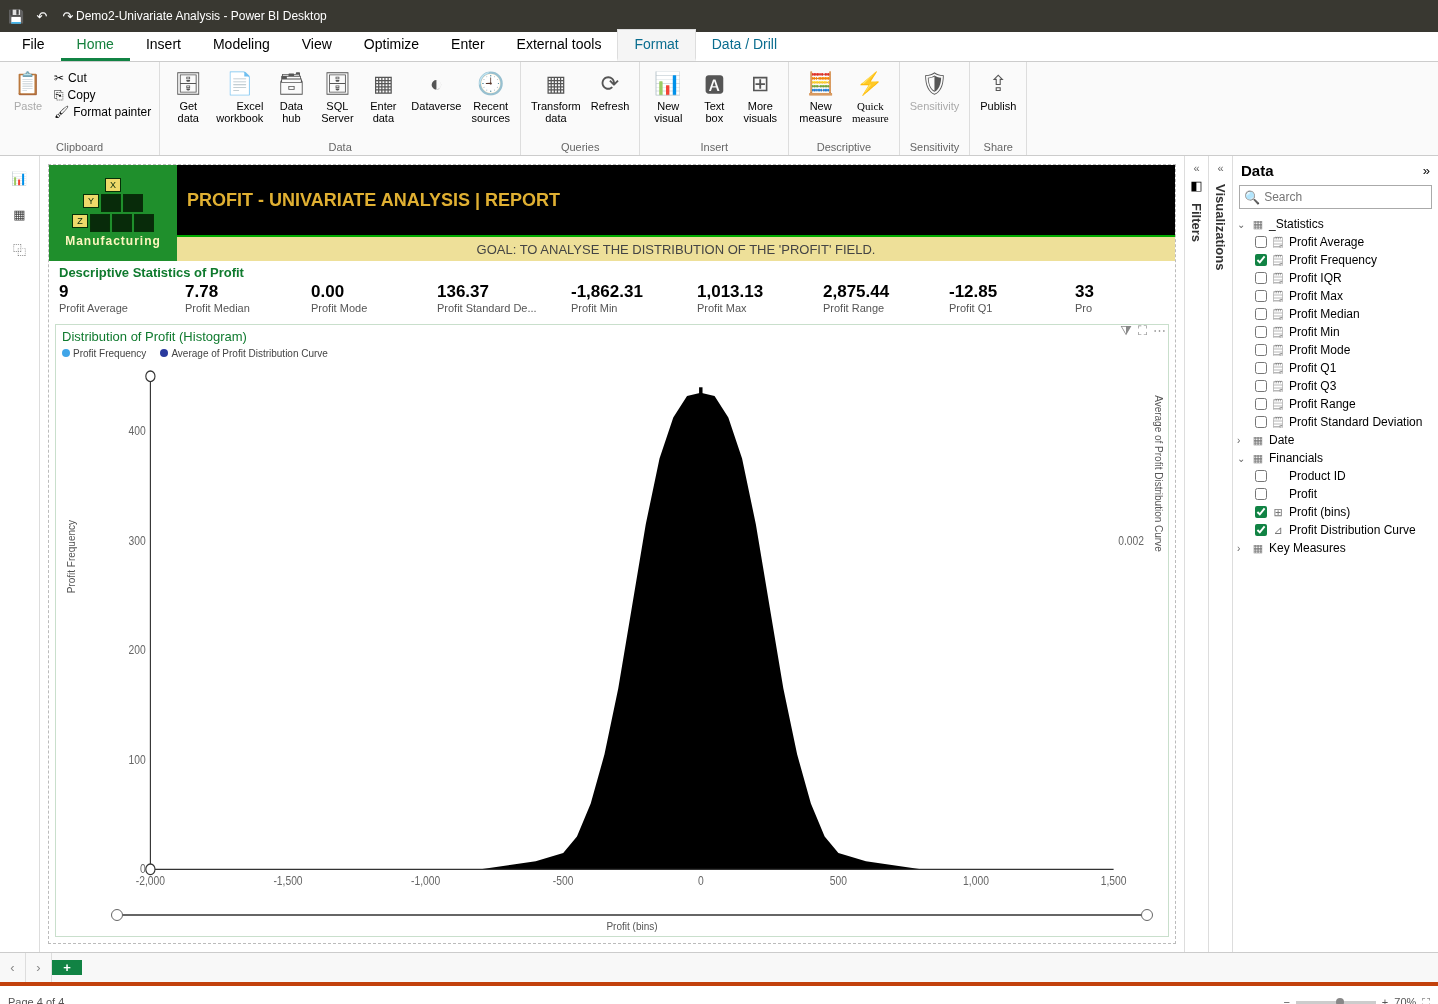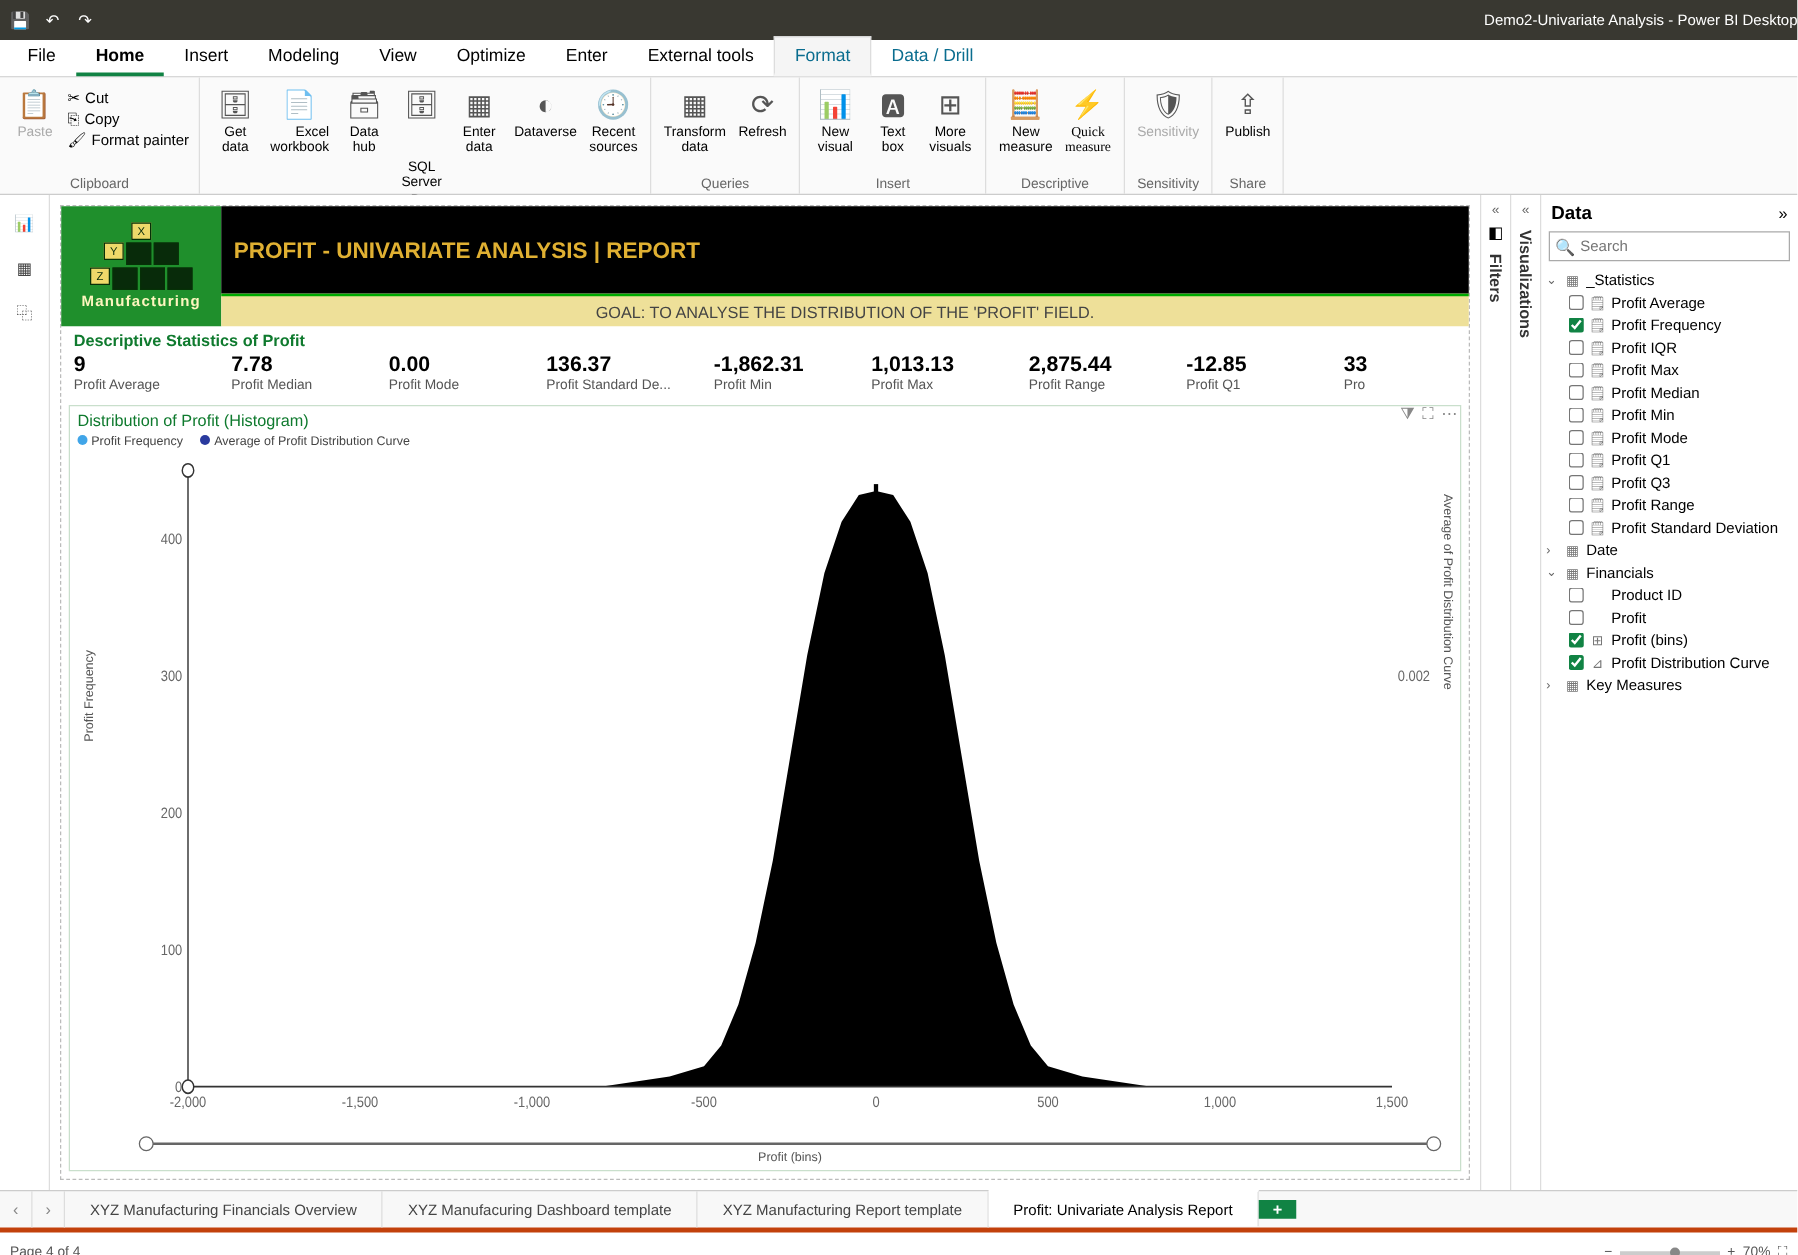--- a/index.html
+++ b/index.html
@@ -2,29 +2,29 @@
 <html><head>
 <meta charset="utf-8">
 <style>
 * { margin: 0; padding: 0; box-sizing: border-box; font-family: "Segoe UI", sans-serif; }
 body { width: 1438px; height: 1004px; background: #fff; overflow: hidden; font-size: 13px; }
 
 
 .titlebar { height: 32px; background: #393831; color: #fff; display: flex; align-items: center; }
 .titlebar-left { display: flex; align-items: center; padding-left: 8px; gap: 10px; }
 .titlebar-left .tb-icon { width: 16px; height: 16px; display: flex; align-items: center; justify-content: center; cursor: pointer; }
-.titlebar-center { flex: 1; text-align: right; font-size: 12px; }
+.titlebar-center { flex: 1; text-align: left; font-size: 12px; }
 .titlebar-right { display: flex; align-items: center; gap: 6px; padding-right: 4px; }
 .titlebar-right .signin { font-size: 12px; padding: 0 6px; cursor: pointer; display: flex; align-items: center; gap: 4px; }
 .titlebar-right .winbtn { width: 40px; height: 32px; display: flex; align-items: center; justify-content: center; cursor: pointer; }
 
 
 .menutabs { height: 30px; display: flex; align-items: end; border-bottom: 1px solid #ccc; padding-left: 6px; background: #fff; }
 .menutabs .tab { padding: 6px 16px; font-size: 14px; cursor: pointer; border-bottom: 3px solid transparent; }
-.menutabs .tab.active { border-bottom-color: #118344; color: #000000; font-weight: 700; }
+.menutabs .tab.active { border-bottom-color: #118344; color: #15803d; font-weight: 400; }
 .menutabs .tab.context { color: #0a6d8f; }
 .menutabs .tab.context.sel { background: #f5f5f5; border-top:1px solid #ddd; border-left:1px solid #ddd; border-right:1px solid #ddd; }
 
 
 .ribbon { height: 94px; display: flex; border-bottom: 1px solid #ccc; background: #fafafa; }
 .rgroup { border-right: 1px solid #ddd; display: flex; flex-direction: column; padding: 2px 6px 0; }
 .rgroup-items { flex: 1; display: flex; align-items: flex-start; gap: 2px; padding-top: 4px; }
 .rgroup-label { font-size: 11px; color: #666; text-align: center; padding-bottom: 2px; }
 .rbtn-lg { display: flex; flex-direction: column; align-items: center; justify-content: flex-start; min-width: 44px; padding: 2px 4px; cursor: pointer; font-size: 11px; line-height: 1.1; text-align: center; gap: 2px; }
 .rbtn-lg .ricon { font-size: 22px; color: #555; height: 28px; display: flex; align-items: center; }
@@ -164,21 +164,21 @@
           <span style="white-space:pre;text-align:right;">Excel
 workbook</span>
         </div>
       <div class="rbtn-lg">
           <span class="ricon">🗃</span>
           <span style="white-space:pre;">Data
 hub</span>
         </div>
       <div class="rbtn-lg">
           <span class="ricon">🗄</span>
-          <span style="white-space:pre;margin-top:28px;">SQL
+          <span style="white-space:pre;">SQL
 Server</span>
         </div>
       <div class="rbtn-lg">
           <span class="ricon">▦</span>
           <span style="white-space:pre;">Enter
 data</span>
         </div>
       <div class="rbtn-lg">
           <span class="ricon">◐</span>
           <span>Dataverse</span>
@@ -565,26 +565,20 @@
           <span class="fld-icon">▦</span>
           <span>Key Measures</span>
         </div>
       </div>
   </div>
 </div>
 
 <div class="page-tabs">
   <div class="pt-nav">‹</div>
   <div class="pt-nav">›</div>
-  <div id="ptabs" style="display:flex;height:100%;">
-      <div class="pt-tab">XYZ Manufacturing Financials Overview</div>
-      <div class="pt-tab">XYZ Manufacuring Dashboard template</div>
-      <div class="pt-tab">XYZ Manufacturing Report template</div>
-      <div class="pt-tab active">Profit: Univariate Analysis Report</div>
-    </div>
   <div class="pt-add">+</div>
 </div>
 
 <div class="statusbar">
   <span>Page 4 of 4</span>
   <div class="zoom">
     <span>−</span>
     <div class="zoom-track">
         <div class="zoom-thumb"></div>
       </div>

